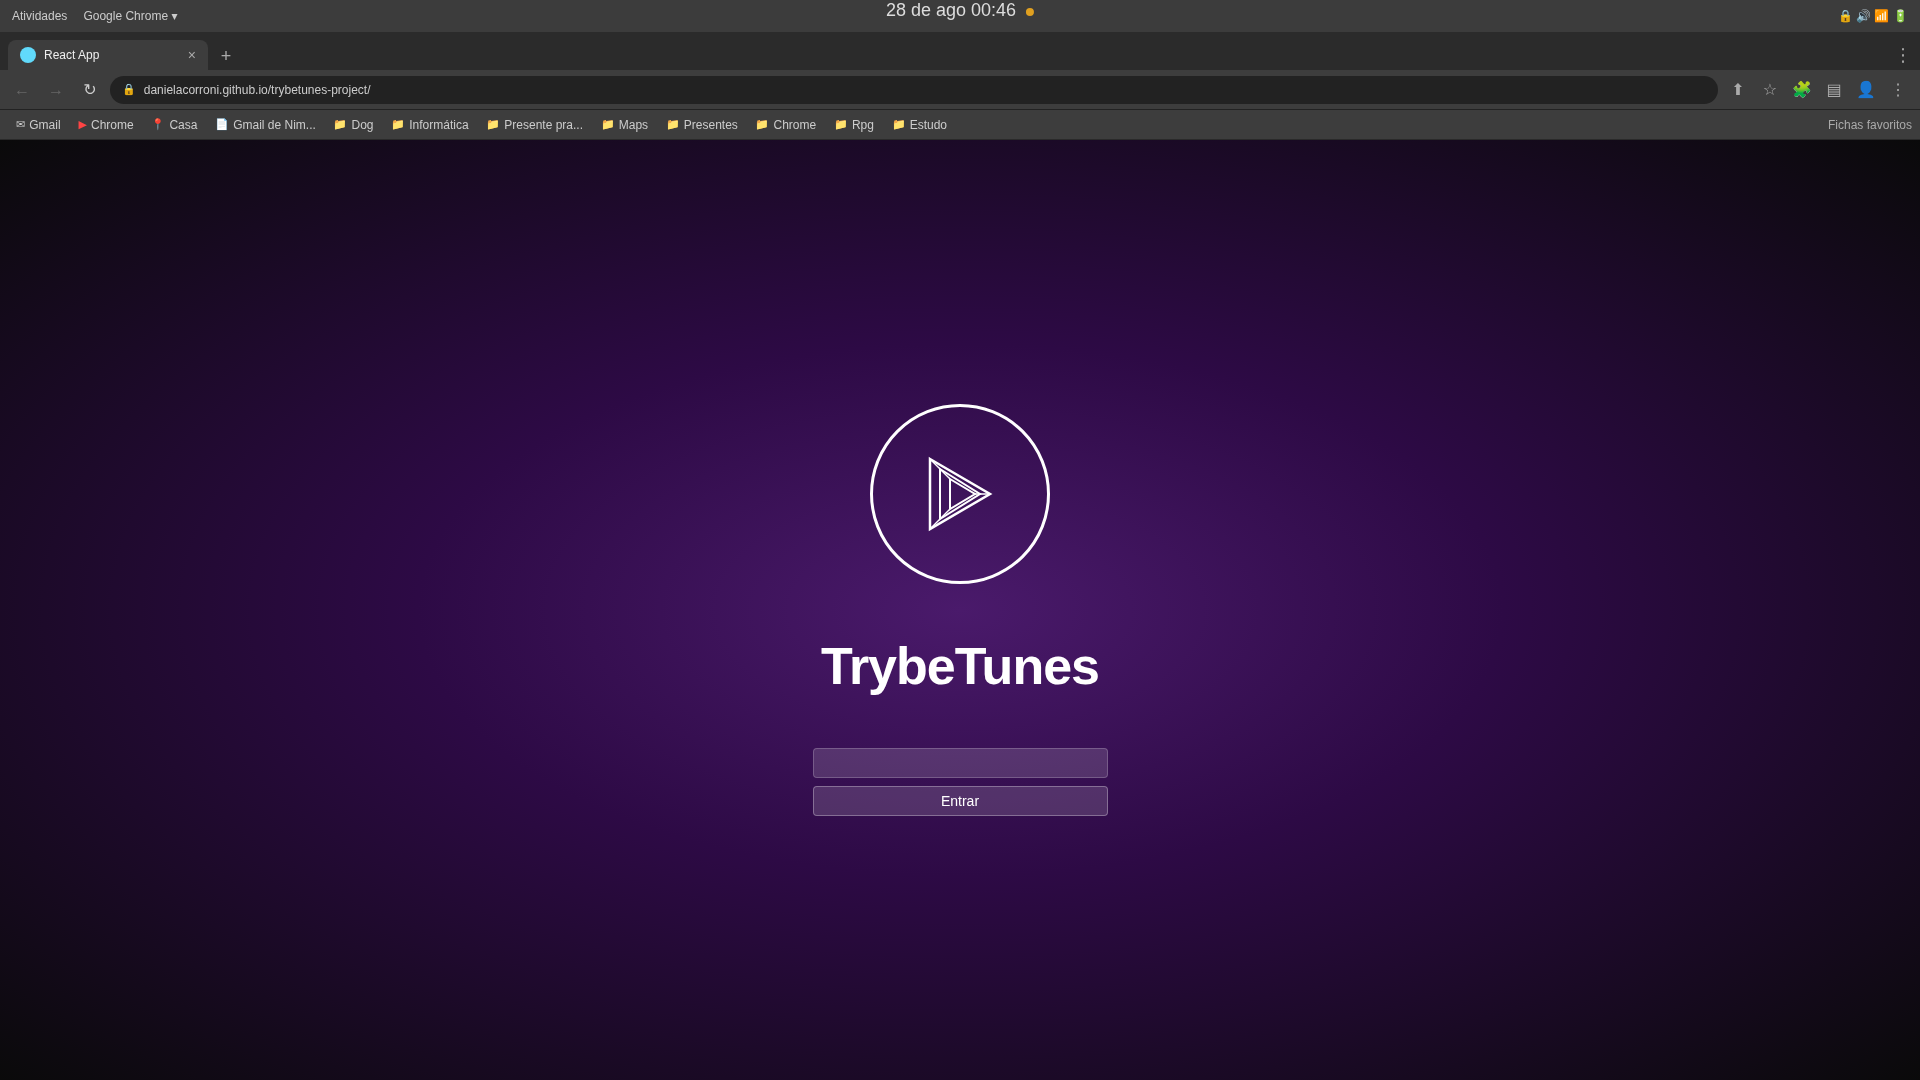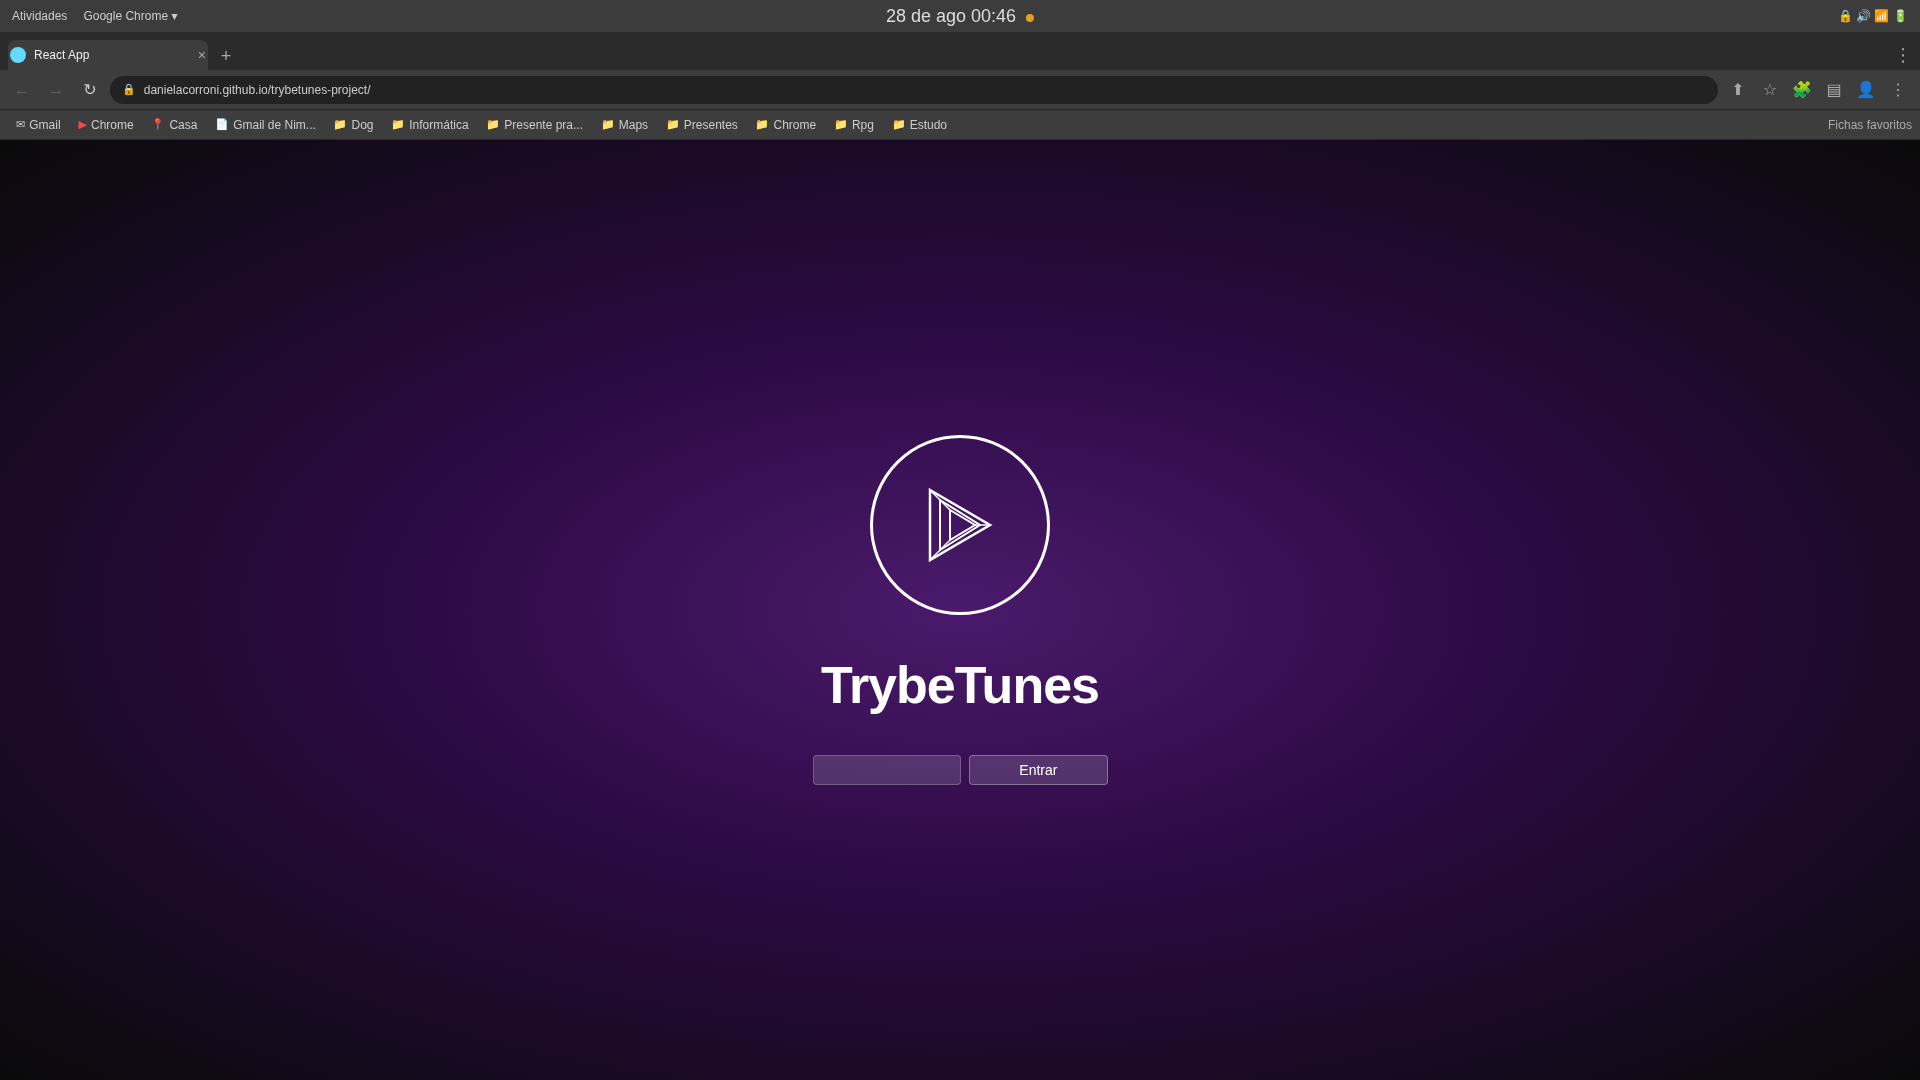--- a/index.html
+++ b/index.html
@@ -3,21 +3,20 @@
   <meta charset="utf-8">
   <style>
     * { margin: 0; padding: 0; box-sizing: border-box; }
     body { font-family: 'Segoe UI', Arial, sans-serif; background: #1a1a1a; width: 1920px; height: 1080px; overflow: hidden; }
 
     
     .os-titlebar {
       height: 32px;
       background: #3c3c3c;
       display: flex;
-      align-items: center;
       justify-content: space-between;
       padding: 0 12px;
       color: #ccc;
       font-size: 12px;
     }
     .os-titlebar-left { display: flex; align-items: center; gap: 16px; }
     .os-titlebar-center { position: absolute; left: 50%; transform: translateX(-50%); color: #ddd; font-size: 18px; }
     .os-titlebar-right { display: flex; align-items: center; gap: 10px; margin-left: auto; }
     .os-dot { width: 8px; height: 8px; border-radius: 50%; background: #e0a020; display: inline-block; }
 
@@ -28,21 +27,21 @@
       display: flex;
       align-items: flex-end;
       padding: 0 8px;
     }
     .chrome-tab {
       height: 30px;
       background: #3d3d3d;
       border-radius: 8px 8px 0 0;
       display: flex;
       align-items: center;
-      padding: 0 2px;
+      padding: 0 12px;
       gap: 8px;
       min-width: 200px;
       max-width: 240px;
       color: #eee;
       font-size: 12px;
       position: relative;
     }
     .chrome-tab-favicon {
       width: 16px;
       height: 16px;
@@ -155,21 +154,21 @@
     .bookmarks-end { margin-left: auto; color: #aaa; font-size: 12px; cursor: pointer; white-space: nowrap; }
 
     
     .webpage {
       height: calc(1080px - 32px - 38px - 40px - 30px);
       background: radial-gradient(ellipse at center, #4a1a6b 0%, #2d0a45 40%, #0a0a0a 100%);
       display: flex;
       flex-direction: column;
       align-items: center;
       justify-content: center;
-      gap: 40px;
+      gap: 52px;
       position: relative;
       overflow: hidden;
     }
 
     
     .logo-circle {
       width: 180px;
       height: 180px;
       border-radius: 50%;
       border: 3px solid #ffffff;
@@ -188,20 +187,21 @@
     .app-title {
       color: #ffffff;
       font-size: 52px;
       font-weight: 700;
       letter-spacing: -1px;
     }
 
     
     .login-form {
       display: flex;
+      flex-direction: column;
       gap: 8px;
       width: 295px;
     }
 
     .login-input {
       width: 100%;
       height: 30px;
       background: rgba(255,255,255,0.15);
       border: 1px solid rgba(255,255,255,0.2);
       border-radius: 4px;

